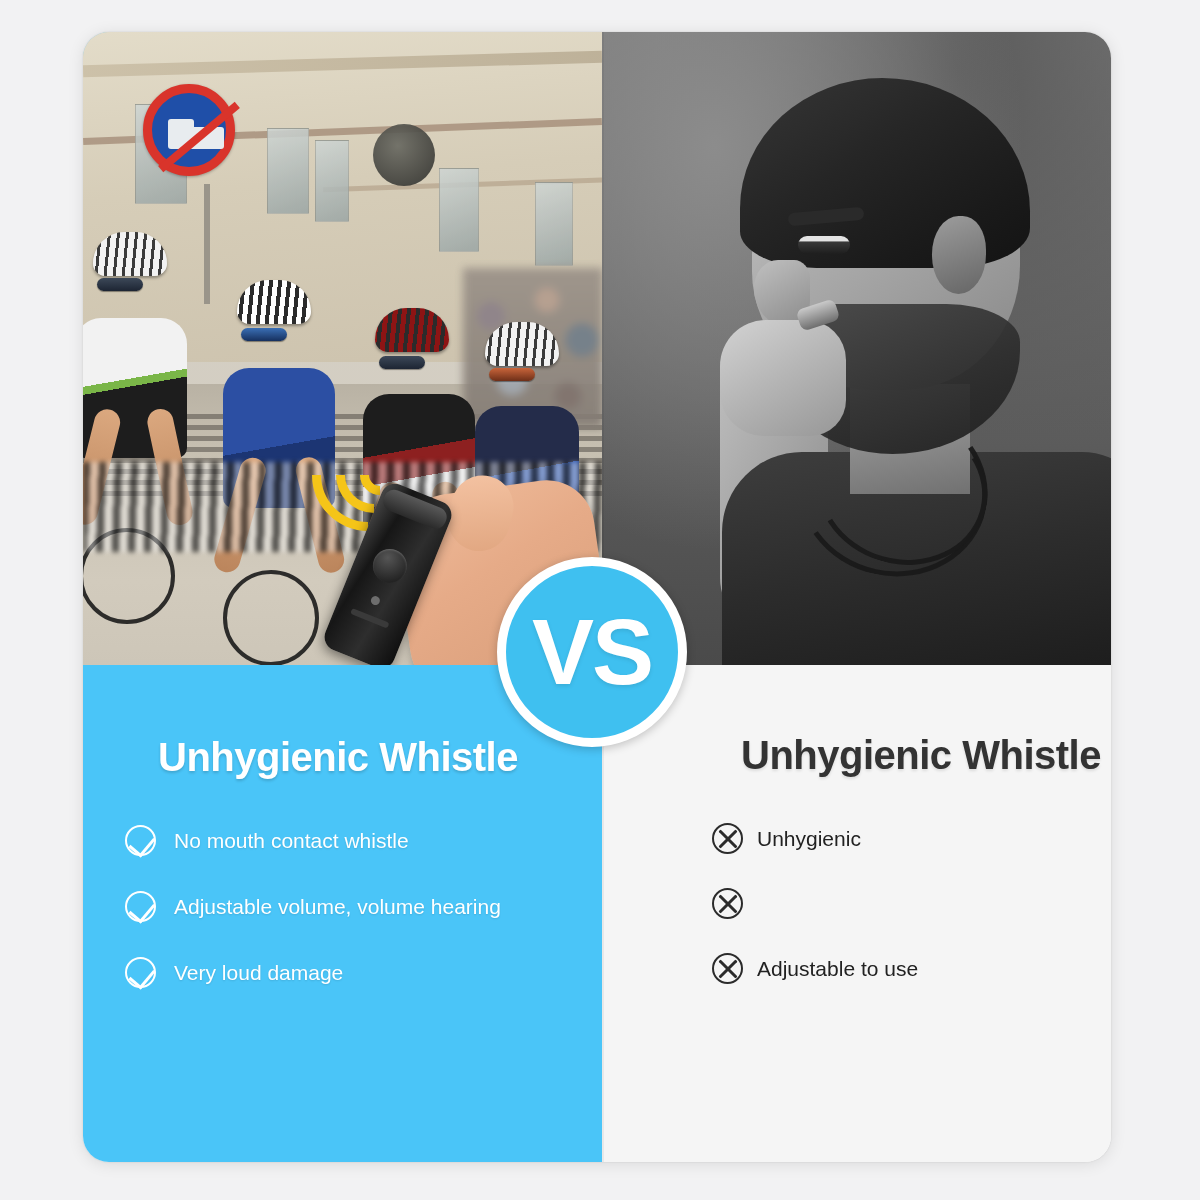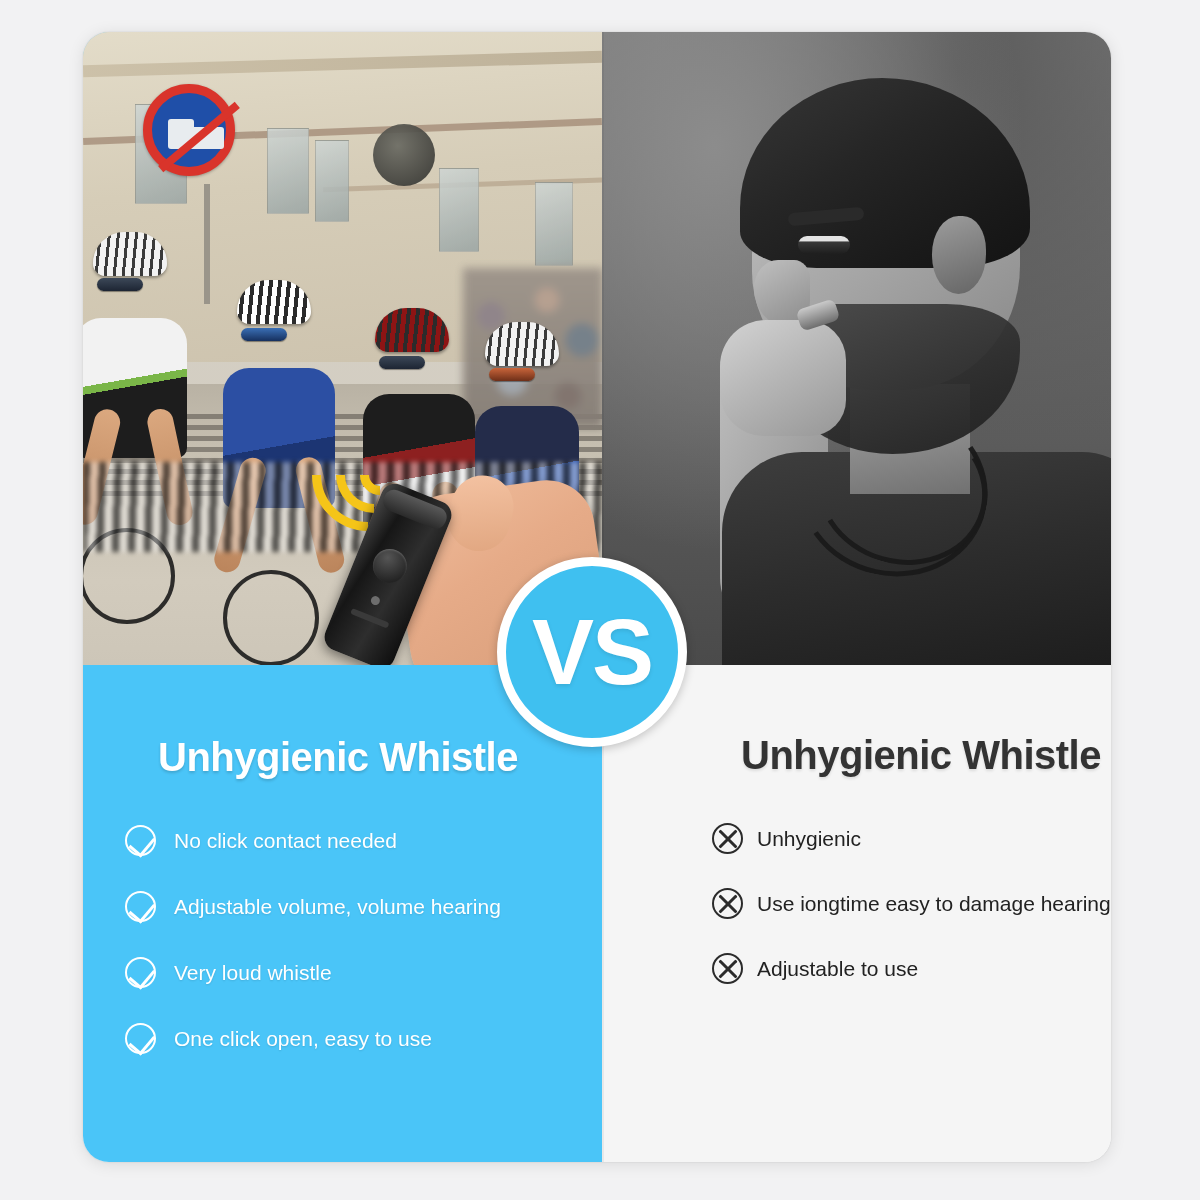--- a/index.html
+++ b/index.html
@@ -356,37 +356,33 @@
       </div>
     </div>
 
     <div class="content">
       <div class="panel-title" id="title-electronic">Unhygienic Whistle</div>
 
       <div class="feature-list" id="list-electronic">
 
         <div class="feature-row">
           <span class="icon-check"></span>
-          <span class="feature-label light">No click contact needed</span>
+          <span class="feature-label light">No mouth contact whistle</span>
         </div>
 
         <div class="feature-row">
           <span class="icon-check"></span>
           <span class="feature-label light">Adjustable volume, volume hearing</span>
         </div>
 
         <div class="feature-row">
           <span class="icon-check"></span>
-          <span class="feature-label light">Very loud whistle</span>
-        </div>
-
-        <div class="feature-row">
-          <span class="icon-check"></span>
-          <span class="feature-label light">One click open, easy to use</span>
-        </div>
+          <span class="feature-label light">Very loud damage</span>
+        </div>
+
 
       </div>
     </div>
   </div>
 
   <div class="col" id="col-right">
 
     <div class="photo" id="photo-man">
       <div id="bg-blur"></div>
       <div id="arm-r"></div>
@@ -410,21 +406,20 @@
 
       <div class="feature-list" id="list-traditional">
 
         <div class="feature-row">
           <span class="icon-x"></span>
           <span class="feature-label dark">Unhygienic</span>
         </div>
 
         <div class="feature-row">
           <span class="icon-x"></span>
-          <span class="feature-label dark">Use iongtime easy to damage hearing</span>
         </div>
 
 
         <div class="feature-row">
           <span class="icon-x"></span>
           <span class="feature-label dark">Adjustable to use</span>
         </div>
 
       </div>
     </div>

